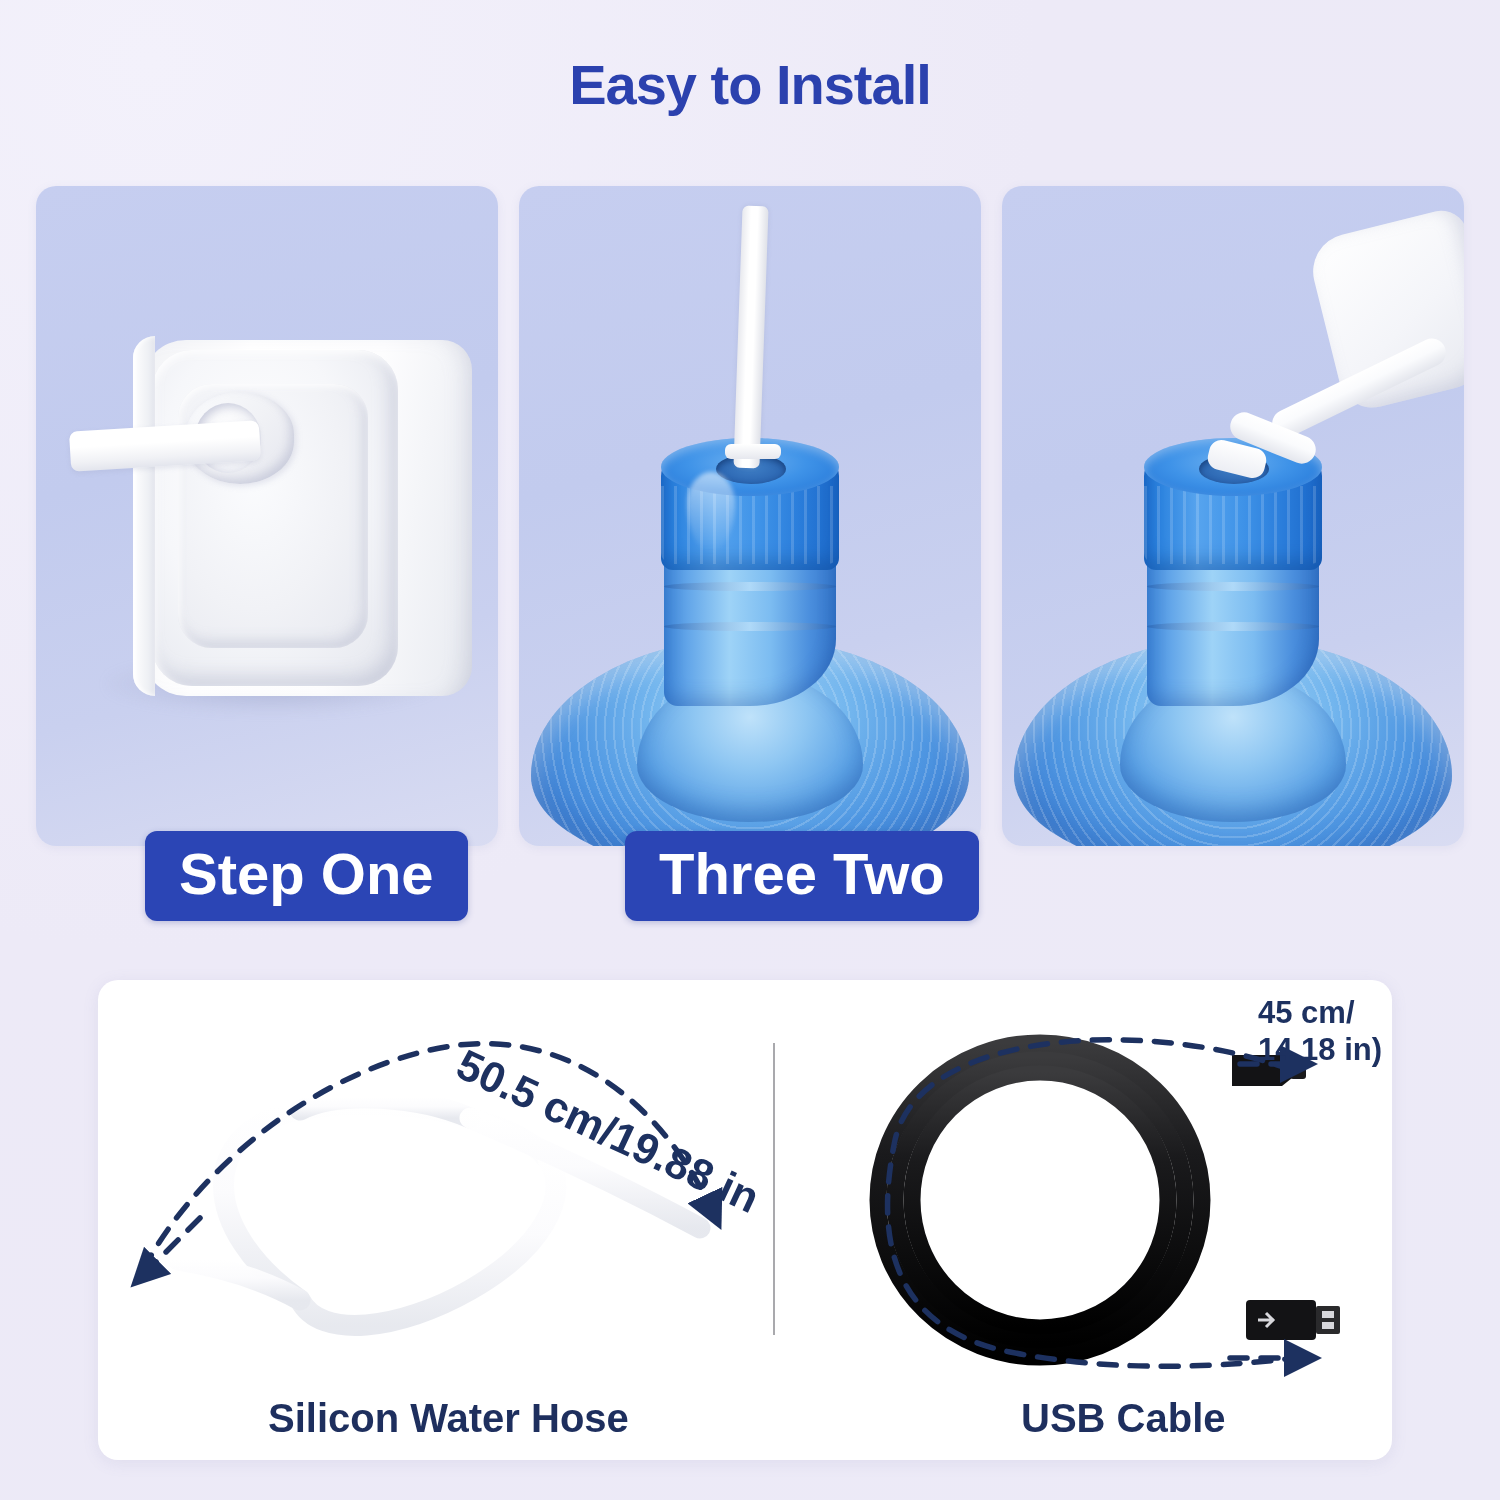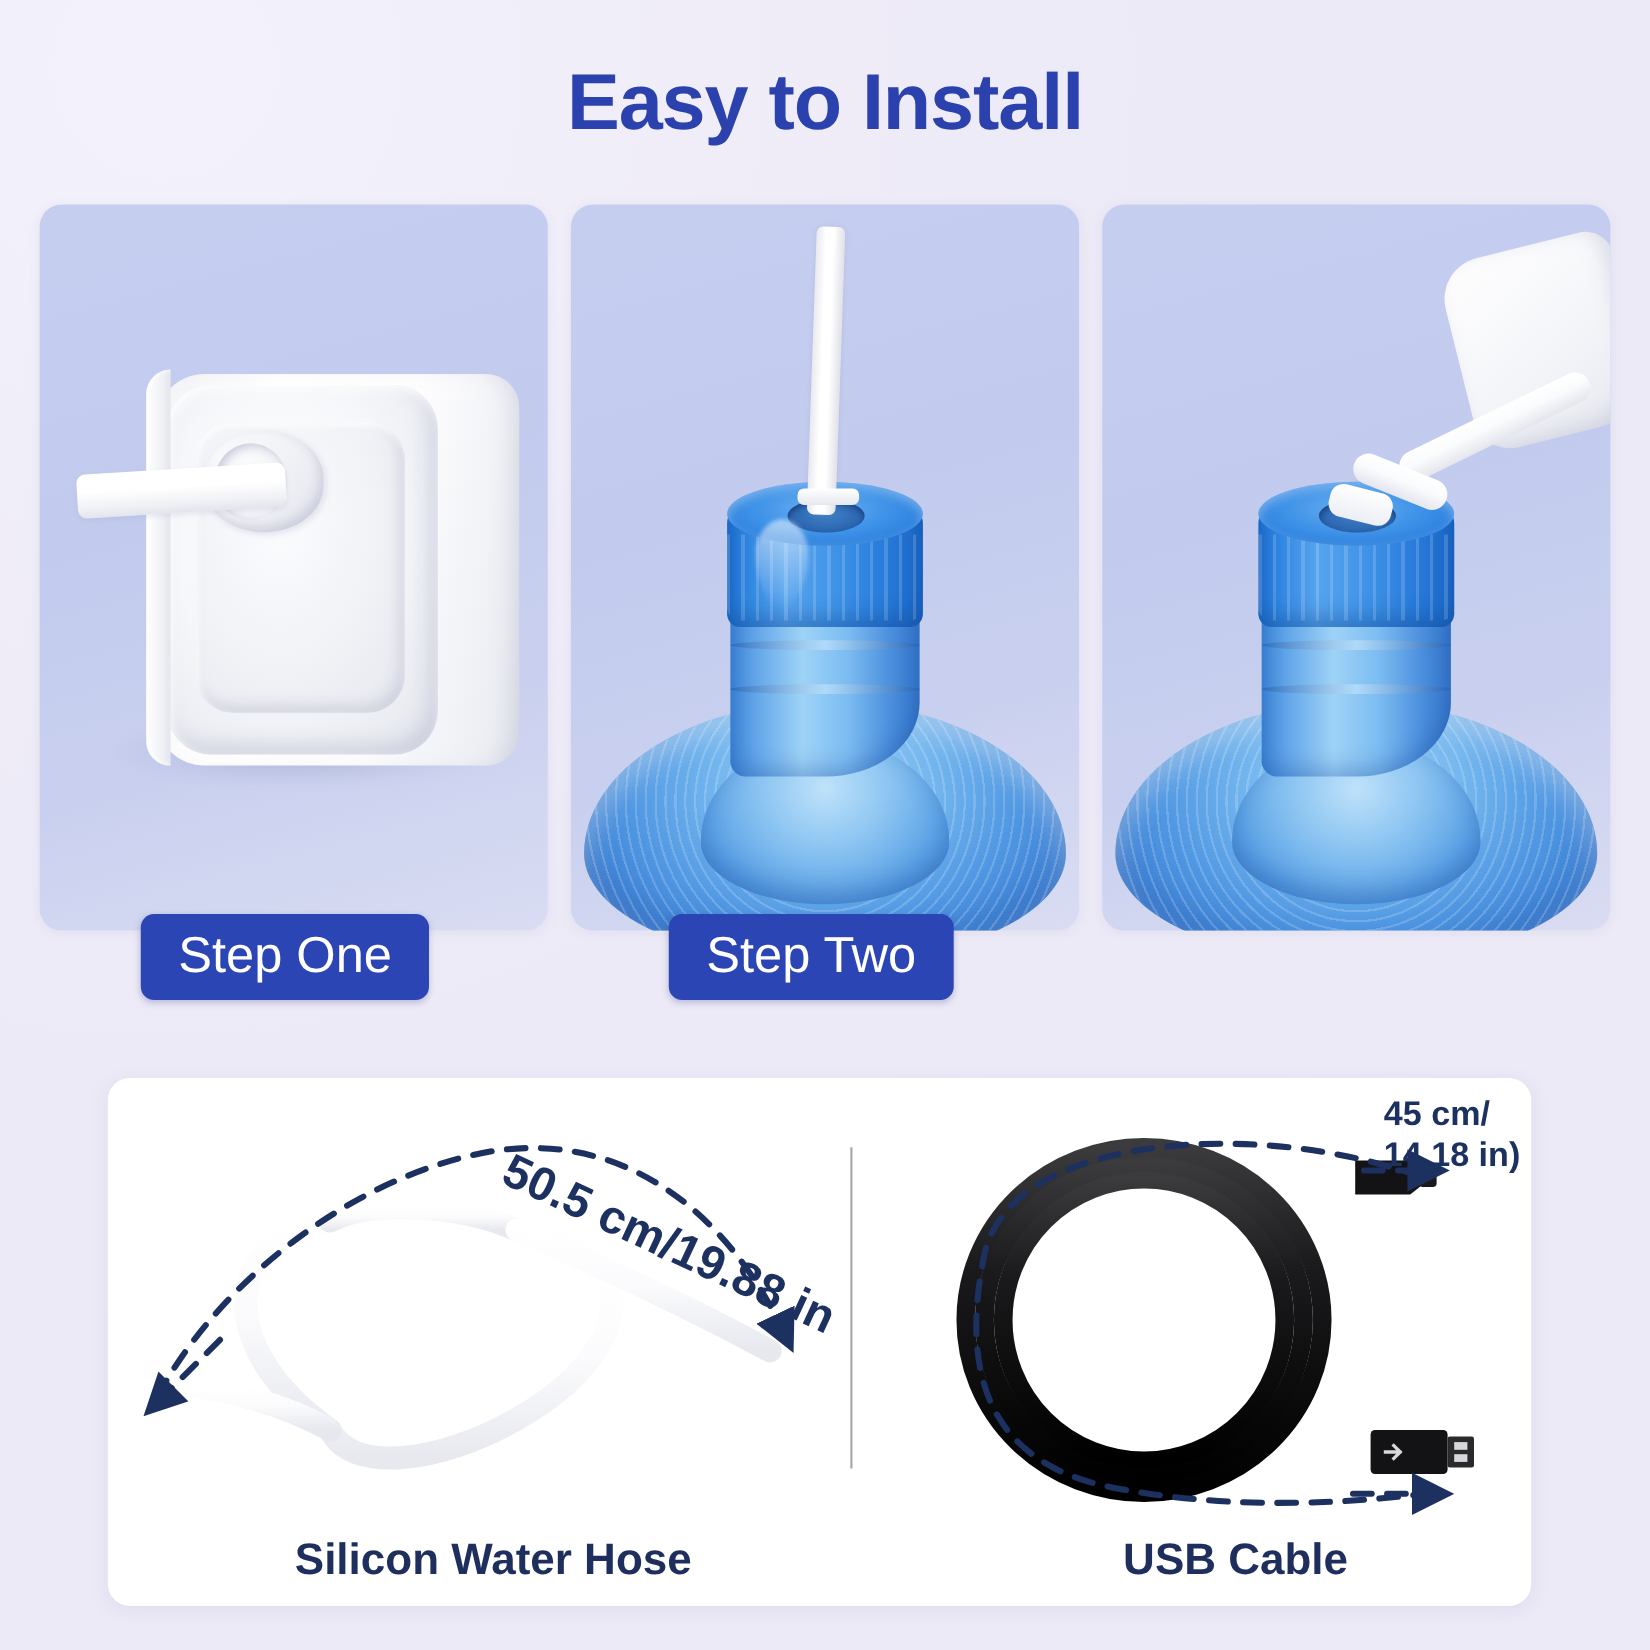--- a/index.html
+++ b/index.html
@@ -12,21 +12,21 @@
   .page{
     position:absolute;inset:0;
     background:
       radial-gradient(circle at 10% 4%, #f3f1fb 0%, #edeaf7 45%, #eceaf7 100%);
   }
 
   
   .title{
     position:absolute;left:0;right:0;top:52px;
     text-align:center;
-    font-size:72px;font-weight:bold;
+    font-size:56px;font-weight:bold;
     letter-spacing:-1px;
     color:#2b41ae;
     font-family:"Liberation Sans", sans-serif;
   }
 
   
   .panels{position:absolute;left:0;top:186px;width:1500px;height:660px;}
   .panel{
     position:absolute;top:0;height:660px;
     border-radius:20px;overflow:hidden;
@@ -36,25 +36,26 @@
   .p1{left:36px;width:462px;}
   .p2{left:519px;width:462px;}
   .p3{left:1002px;width:462px;}
 
   
   .badge{
     position:absolute;
     background:#2b45b5;
     border-radius:12px;
     color:#ffffff;
-    font-size:46px;font-weight:normal;
+    font-size:58px;font-weight:bold;
     padding:14px 34px 18px 34px;
     line-height:1;
     white-space:nowrap;
     box-shadow:0 2px 6px rgba(40,55,140,.25);
+    margin-left:17px;
   }
   .b1{left:128px;top:831px;}
   .b2{left:608px;top:831px;}
   .b3{left:1086px;top:831px;}
 
   
   .disp-shadow{
     position:absolute;left:70px;top:468px;width:330px;height:60px;
     background:radial-gradient(ellipse at 50% 50%, rgba(120,128,170,.34) 0%, rgba(150,156,190,.12) 55%, rgba(0,0,0,0) 75%);
     filter:blur(5px);
@@ -307,21 +308,21 @@
         <div class="cap-top"></div>
         <div class="cap-hole"></div>
         <div class="hose-bend-a"></div>
         <div class="hose-bend-b"></div>
         <div class="hose-tip"></div>
       </div>
     </div>
   </div>
 
   <div class="badge b1">Step One</div>
-  <div class="badge b2">Step Two</div>
+  <div class="badge b2">Three Two</div>
 
   <div class="card"></div>
   <div class="divider"></div>
 
   <svg class="svgwrap" viewBox="0 0 1500 1500">
     <defs>
       <linearGradient id="tubeg" x1="0" y1="0" x2="0" y2="1">
         <stop offset="0%" stop-color="#ffffff"></stop>
         <stop offset="45%" stop-color="#fbfbfd"></stop>
         <stop offset="100%" stop-color="#e6e8ee"></stop>

